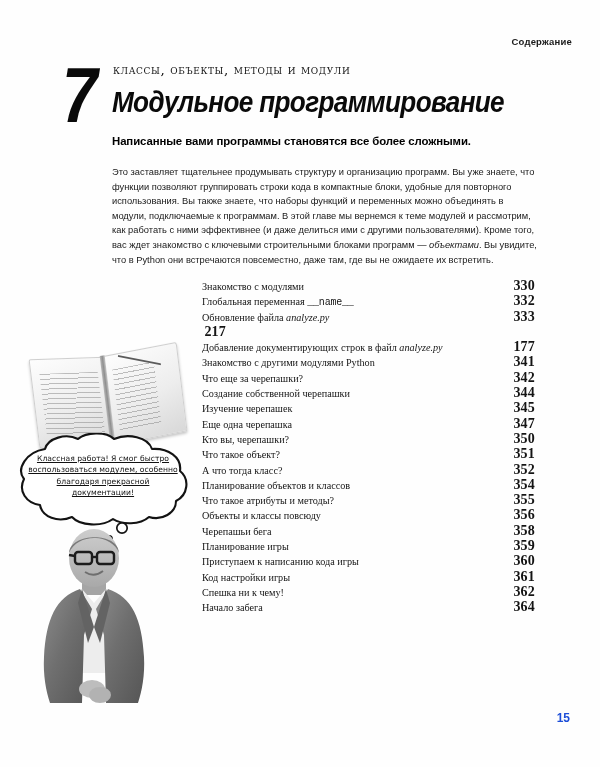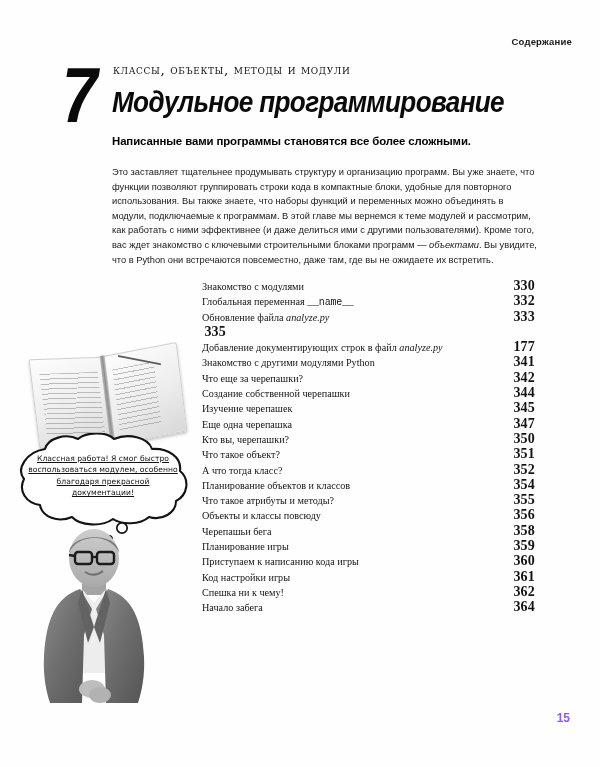--- a/index.html
+++ b/index.html
@@ -144,21 +144,21 @@
   }
 
   
   .folio {
     position: absolute;
     right: 30px;
     bottom: 42px;
     font-family: "Liberation Sans", sans-serif;
     font-weight: bold;
     font-size: 12px;
-    color: #8b5cf6;
+    color: #1d4ed8;
     margin-left: 24px;
   }
 
   
   .illustration {
     position: absolute;
     left: 8px;
     top: 345px;
     width: 200px;
     height: 375px;
@@ -272,21 +272,21 @@
       </div>
       <div class="toc-row">
         <span class="toc-label">Глобальная переменная <code>__name__</code></span>
         <span class="toc-page">332</span>
       </div>
       <div class="toc-row">
         <span class="toc-label">Обновление файла <i>analyze.py</i></span>
         <span class="toc-page">333</span>
       </div>
       <div class="toc-row">
-        <span class="toc-page">335</span>
+        <span class="toc-page">217</span>
       </div>
       <div class="toc-row">
         <span class="toc-label">Добавление документирующих строк в файл <i>analyze.py</i></span>
         <span class="toc-page">177</span>
       </div>
       <div class="toc-row">
         <span class="toc-label">Знакомство с другими модулями Python</span>
         <span class="toc-page">341</span>
       </div>
       <div class="toc-row">

